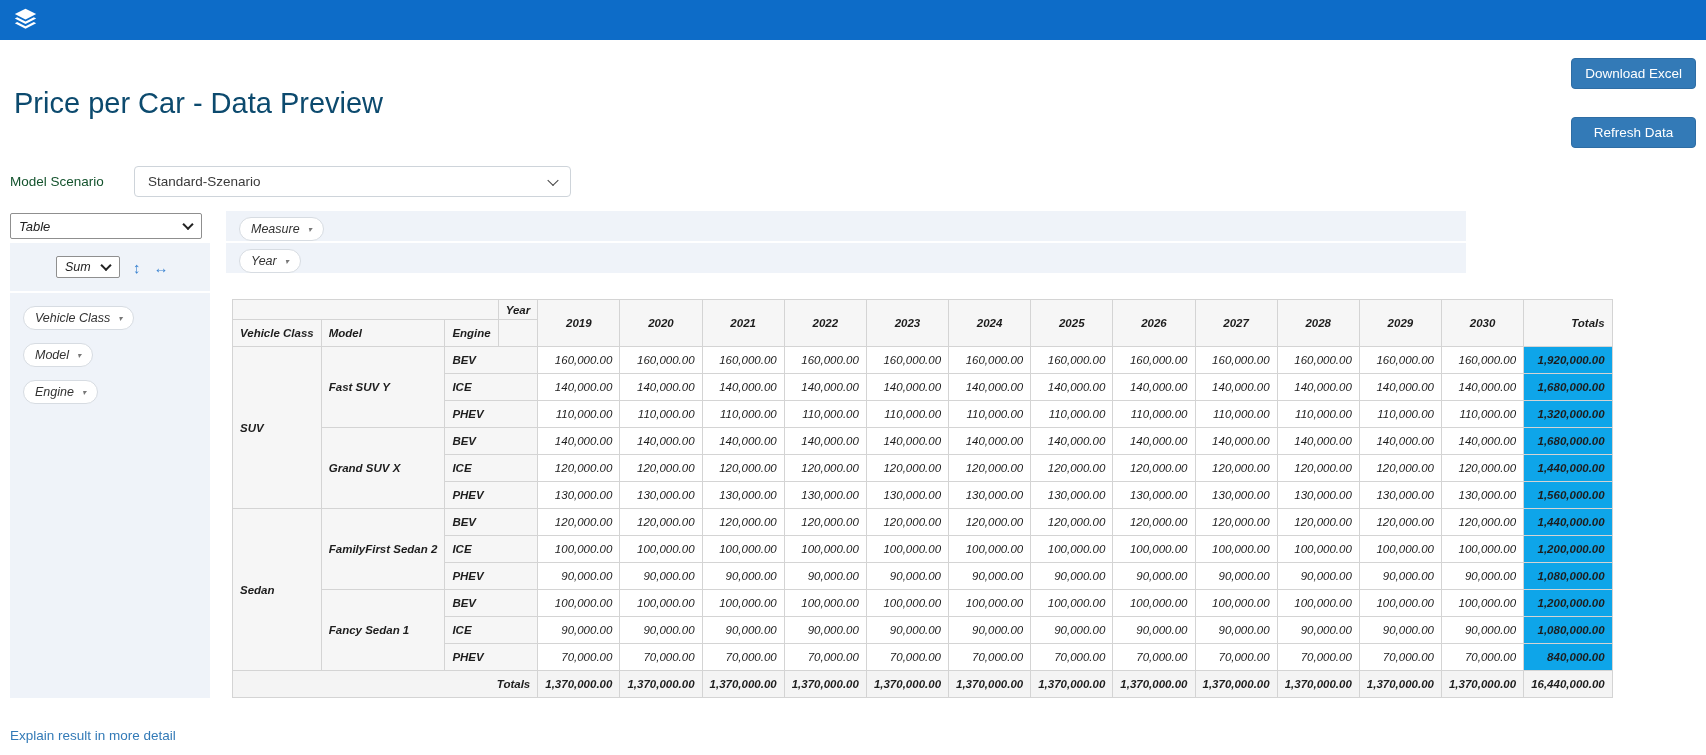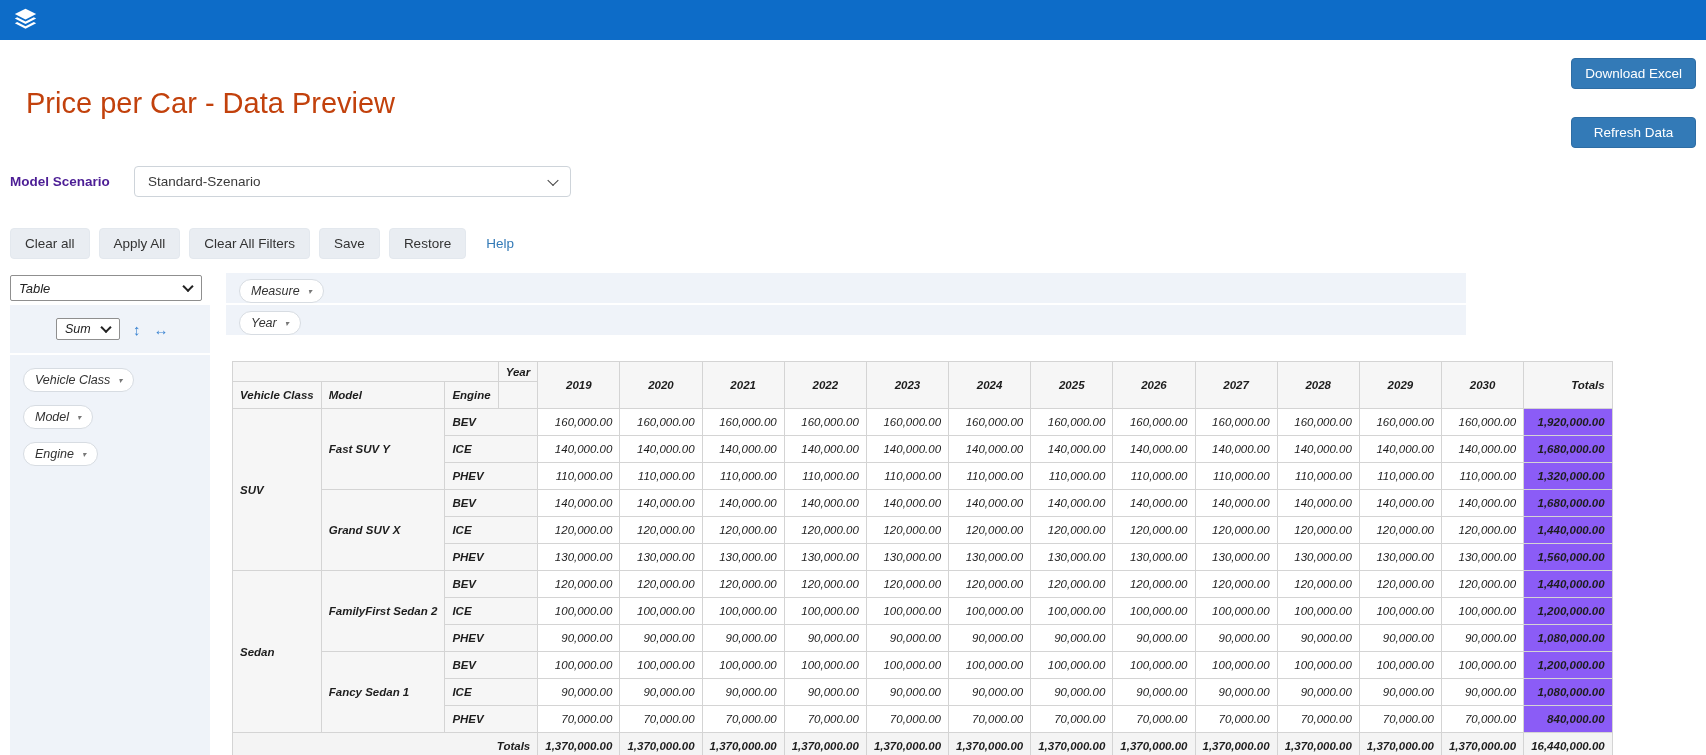--- a/index.html
+++ b/index.html
@@ -8,27 +8,27 @@
   }
   *{box-sizing:border-box;}
   html,body{margin:0;padding:0;background:#fff;font-family:"Liberation Sans",sans-serif;color:#222;}
   body{min-width:1706px;}
 
   .topbar{height:40px;background:var(--topbar);display:flex;align-items:center;padding:0 10px;}
   .logo{width:27px;height:27px;margin-left:2px;cursor:pointer;}
 
   .content{padding:0 10px;}
   .header-row{display:flex;align-items:center;margin-top:18px;}
-  .page-title{font-size:29px;font-weight:400;color:#c2410c;margin:16px;}
+  .page-title{font-size:29px;font-weight:400;color:#0c4a6e;margin:4px;}
   .header-buttons{margin-left:auto;display:flex;gap:28px;flex-direction:column;}
   .btn-primary{background:var(--btn);color:#fff;border:1px solid var(--btn-border);border-radius:4px;
     padding:7px 13px;font-size:13.5px;font-family:inherit;cursor:pointer;}
 
   .scenario-row{display:flex;align-items:center;margin-top:18px;}
-  .scenario-label{font-weight:bold;font-size:13.5px;color:#4c1d95;width:124px;}
+  .scenario-label{font-weight:normal;font-size:13.5px;color:#14532d;width:124px;}
   .select-box{position:relative;width:437px;height:31px;border:1px solid #ced4da;border-radius:4px;
     display:flex;align-items:center;padding:0 30px 0 13px;font-size:13.5px;color:#3a3a3a;background:#fff;cursor:pointer;}
   .select-box::after{content:'';position:absolute;right:13px;top:50%;width:7px;height:7px;
     border-right:1.6px solid #444;border-bottom:1.6px solid #444;transform:translateY(-70%) rotate(45deg);}
 
   .toolbar-row{display:flex;align-items:center;gap:9px;margin-top:31px;}
   .btn-gray{background:#e9edf2;border:1px solid #e3e8ee;border-radius:4px;padding:7px 14px;
     font-size:13.5px;color:#333;font-family:inherit;cursor:pointer;}
   .help-link{color:var(--link);font-size:13.5px;margin-left:11px;text-decoration:none;cursor:pointer;}
 
@@ -54,21 +54,21 @@
 
   table.grid{border-collapse:collapse;margin-left:6px;margin-top:6px;font-size:11.5px;color:#1d1d1d;table-layout:fixed;}
   .grid th,.grid td{border:1px solid var(--grid-border);padding:2px 7px;height:27px;overflow:hidden;white-space:nowrap;}
   .grid thead tr.h1 th{height:20px;}
   .grid th{background:var(--head-bg);font-weight:bold;text-align:left;}
   .grid th.year{text-align:center;}
   .grid th.tot{text-align:right;}
   .grid th.corner,.grid th.spacer{background:var(--head-bg);}
   .grid td.rowhead{background:var(--head-bg);font-weight:bold;vertical-align:middle;}
   .grid td.val{text-align:right;background:#fff;}
-  .grid td.valtot{text-align:right;font-weight:bold;background:#8b5cf6;}
+  .grid td.valtot{text-align:right;font-weight:bold;background:#0ea5e9;}
   .grid tr.totals td{background:#f4f4f4;font-weight:bold;}
   .grid tr.totals td.lab{text-align:right;}
 
   .explain-link{display:inline-block;margin-top:28px;color:var(--link);font-size:13.5px;text-decoration:none;cursor:pointer;}
   .bottom-line{border-top:1px solid #e3e6ea;margin-top:16px;height:0;}
 </style>
 </head>
 <body>
 
 <div class="topbar">
@@ -88,30 +88,20 @@
     </div>
   </div>
 
   <div class="scenario-row">
     <span class="scenario-label">Model Scenario</span>
     <div class="select-box">
       <span>Standard-Szenario</span>
     </div>
   </div>
 
-  <div class="toolbar-row">
-    <div class="toolbar-btns" style="display:flex;gap:9px;">
-        <button class="btn-gray">Clear all</button>
-        <button class="btn-gray">Apply All</button>
-        <button class="btn-gray">Clear All Filters</button>
-        <button class="btn-gray">Save</button>
-        <button class="btn-gray">Restore</button>
-      </div>
-    <a class="help-link">Help</a>
-  </div>
 
   <div class="pivot">
     <div class="prow">
       <div class="pleft">
         <div class="view-select">
           <span>Table</span>
         </div>
       </div>
       <div class="pright strip">
         <span class="pill">

